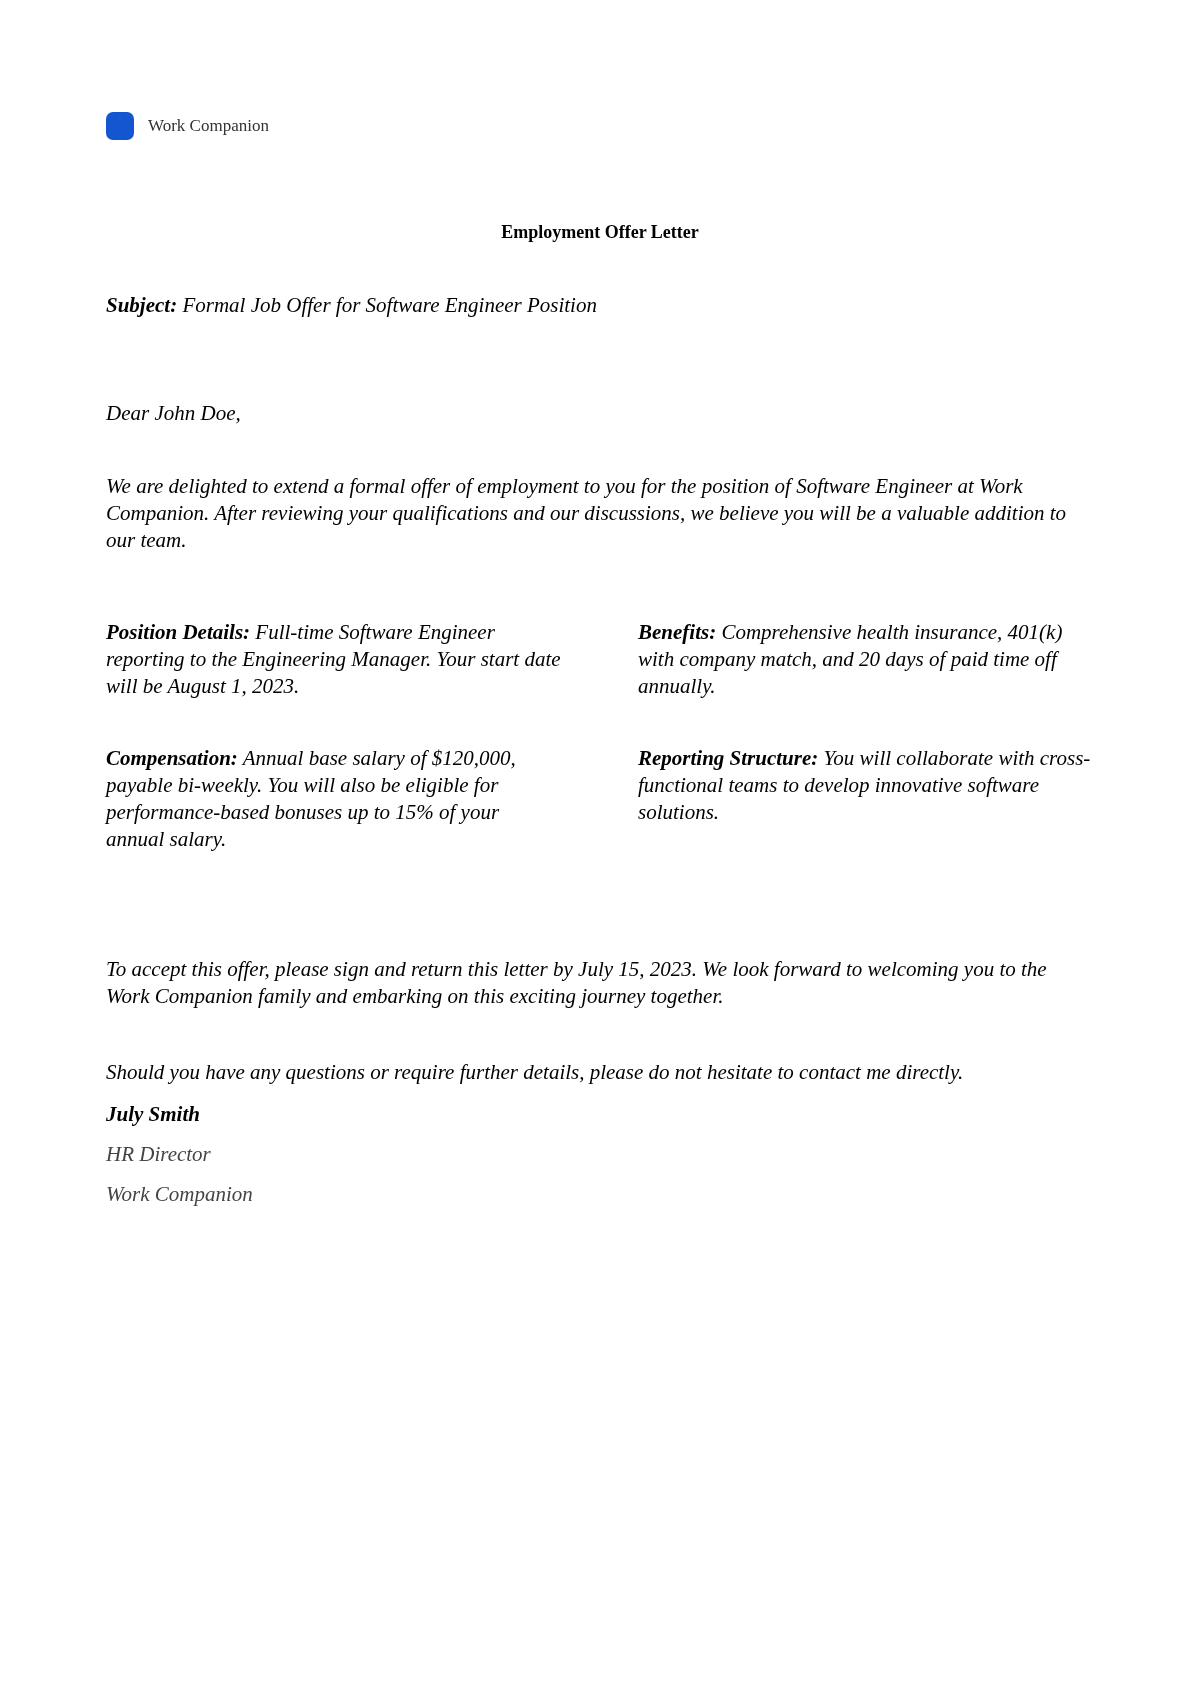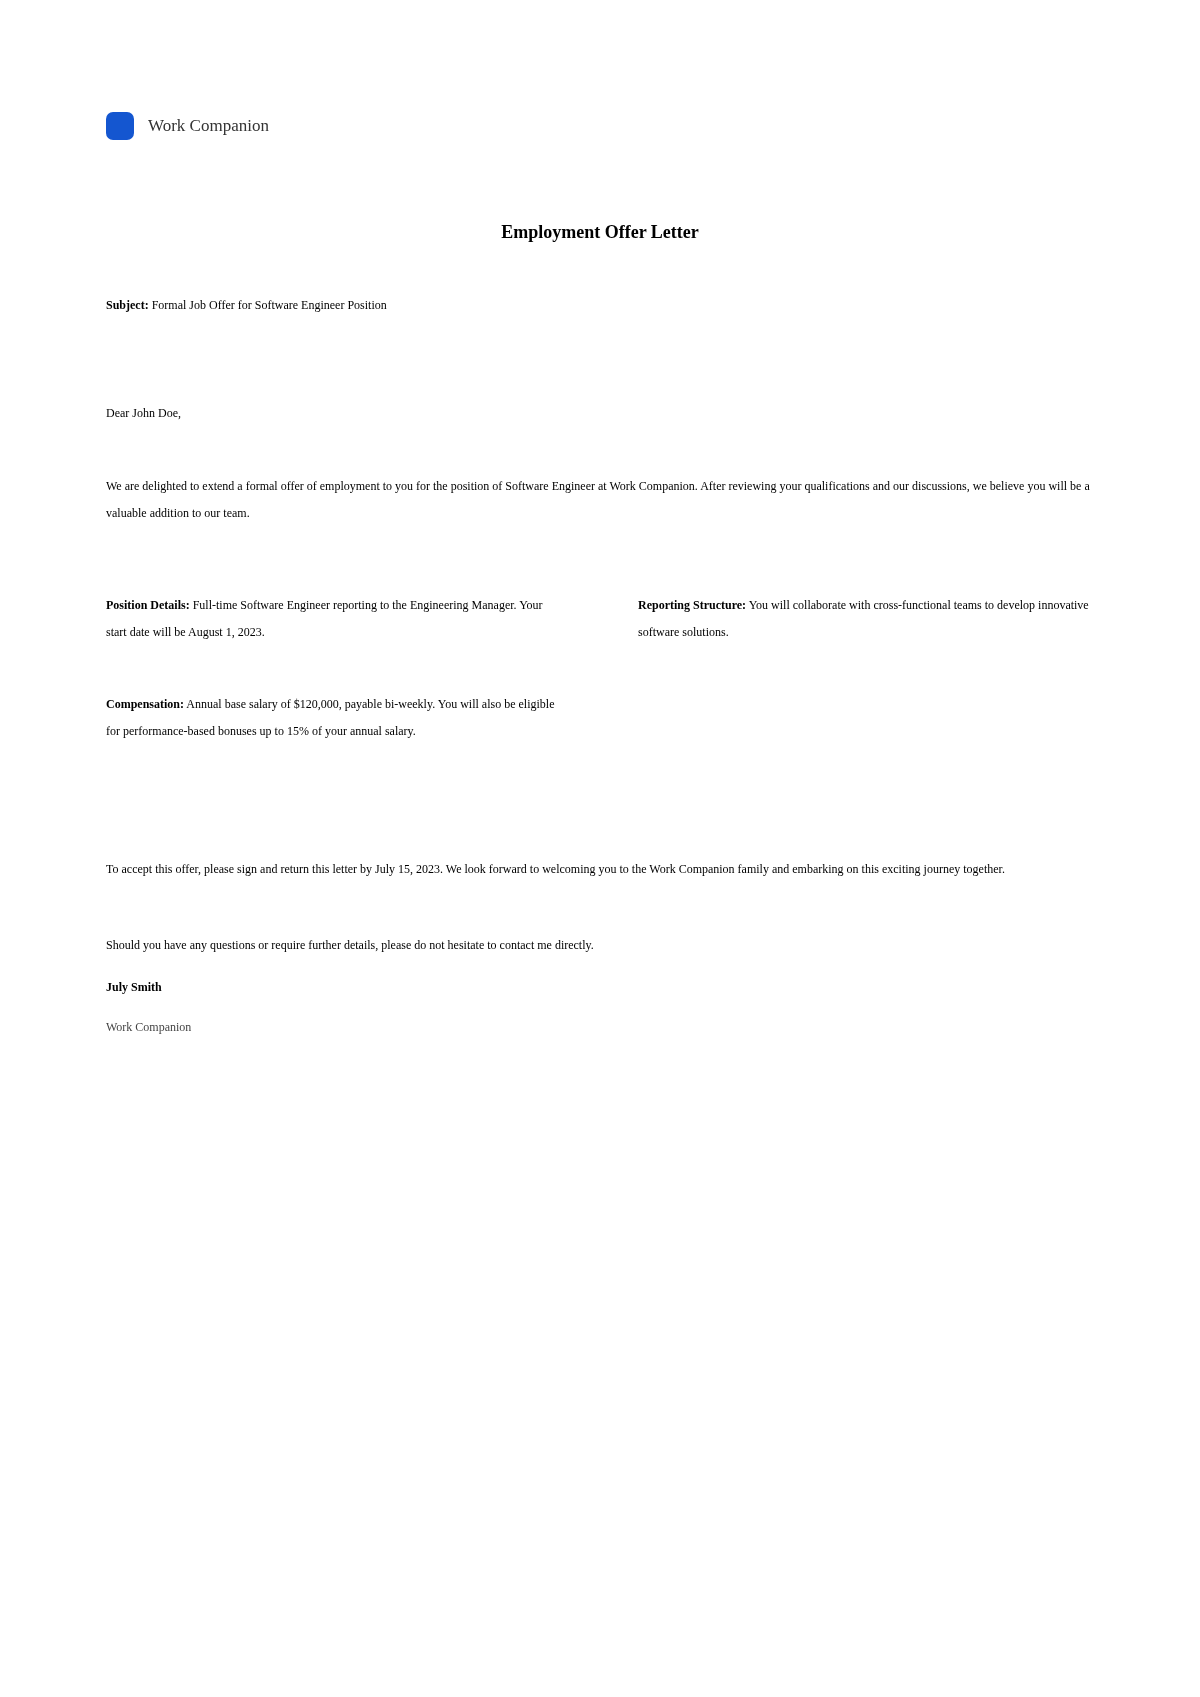--- a/index.html
+++ b/index.html
@@ -43,36 +43,37 @@
   .title {
     margin: 78px 0 0 0;
     text-align: center;
     font-size: 18px;
     line-height: 28px;
     font-weight: bold;
   }
   
   p {
     margin: 0;
-    font-size: 12px;
+    font-size: 21px;
     line-height: 27px;
+    font-style: italic;
   }
   .subject   { margin-top: 46px; }
   .greeting  { margin-top: 81px; }
   .intro     { margin-top: 46px; }
   
   .columns {
     margin-top: 65px;
     display: grid;
     grid-template-columns: 1fr 1fr;
     column-gap: 76px;
     align-items: start;
   }
   .col .block { margin: 0 0 45px 0; }
-  .col .block:last-child { margin-bottom: 8px; }
+  .col .block:last-child { margin-bottom: 0; }
   
   .closing-accept    { margin-top: 103px; }
   .closing-questions { margin-top: 49px; }
   
   .signoff     { margin-top: 65px; }
   .sig-name    { margin-top: 15px; font-weight: bold; }
   .sig-muted   { margin-top: 13px; color: #444444; }
   strong { font-weight: bold; }
 </style>
 </head>
@@ -102,29 +103,34 @@
         <strong>Position Details:</strong>
         <span>Full-time Software Engineer reporting to the Engineering Manager. Your start date will be August 1, 2023.</span>
       </p>
       <p class="block">
         <strong>Compensation:</strong>
         <span>Annual base salary of $120,000, payable bi-weekly. You will also be eligible for performance-based bonuses up to 15% of your annual salary.</span>
       </p>
     </div>
     <div class="col">
       <p class="block">
+        <strong>Benefits:</strong>
+        <span>Comprehensive health insurance, 401(k) with company match, and 20 days of paid time off annually.</span>
+      </p>
+      <p class="block">
         <strong>Reporting Structure:</strong>
         <span>You will collaborate with cross-functional teams to develop innovative software solutions.</span>
       </p>
     </div>
   </div>
 
   <p class="closing-accept">To accept this offer, please sign and return this letter by July 15, 2023. We look forward to welcoming you to the Work Companion family and embarking on this exciting journey together.</p>
 
   <p class="closing-questions">Should you have any questions or require further details, please do not hesitate to contact me directly.</p>
 
 
   <p class="sig-name">July Smith</p>
 
+  <p class="sig-muted">HR Director</p>
 
   <p class="sig-muted">Work Companion</p>
 
 </div>
 
 </body></html>

